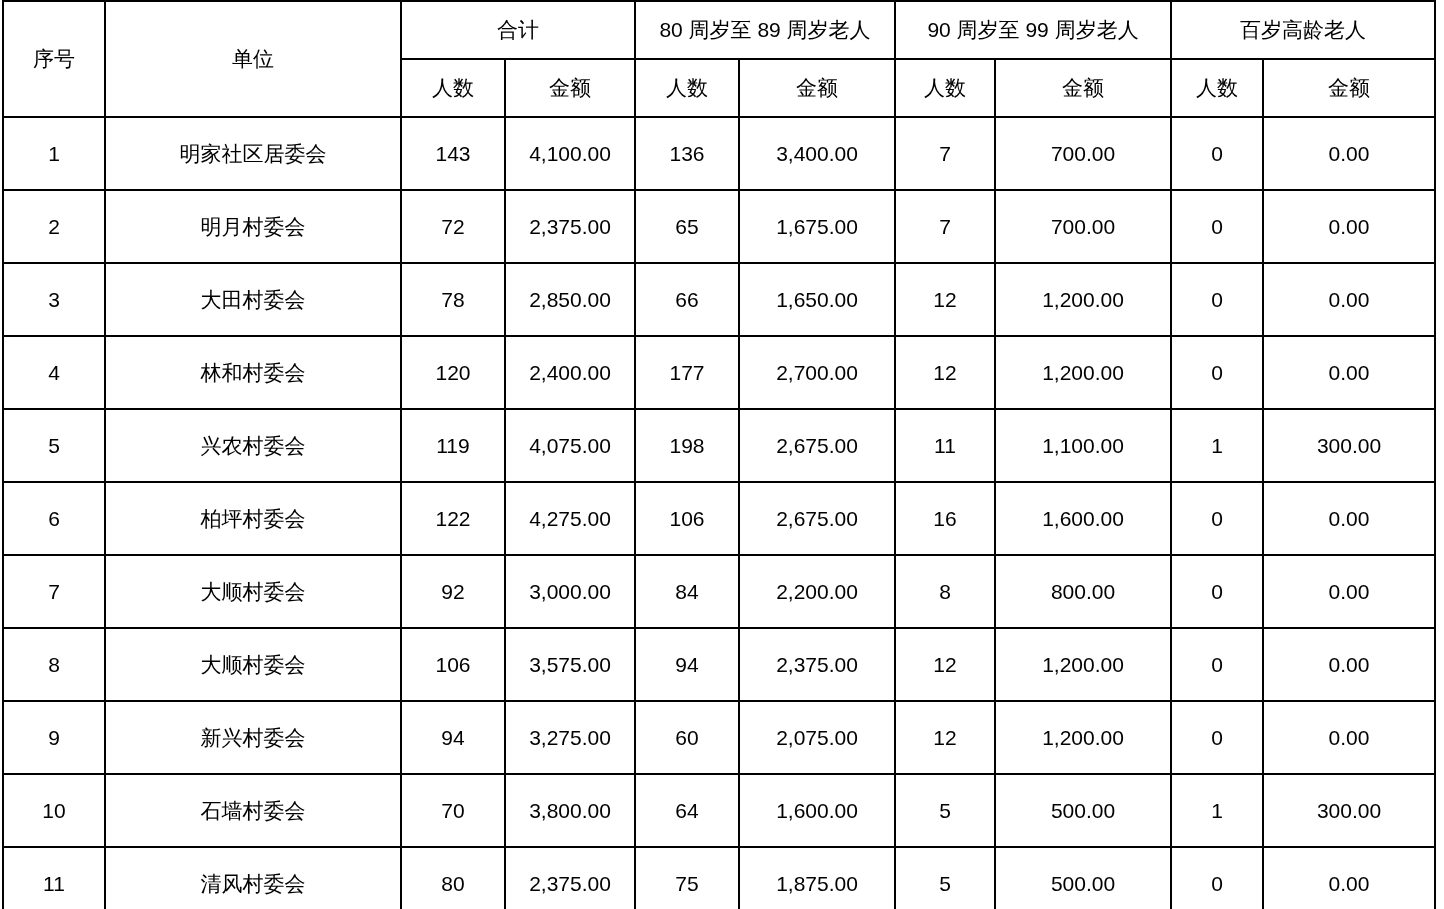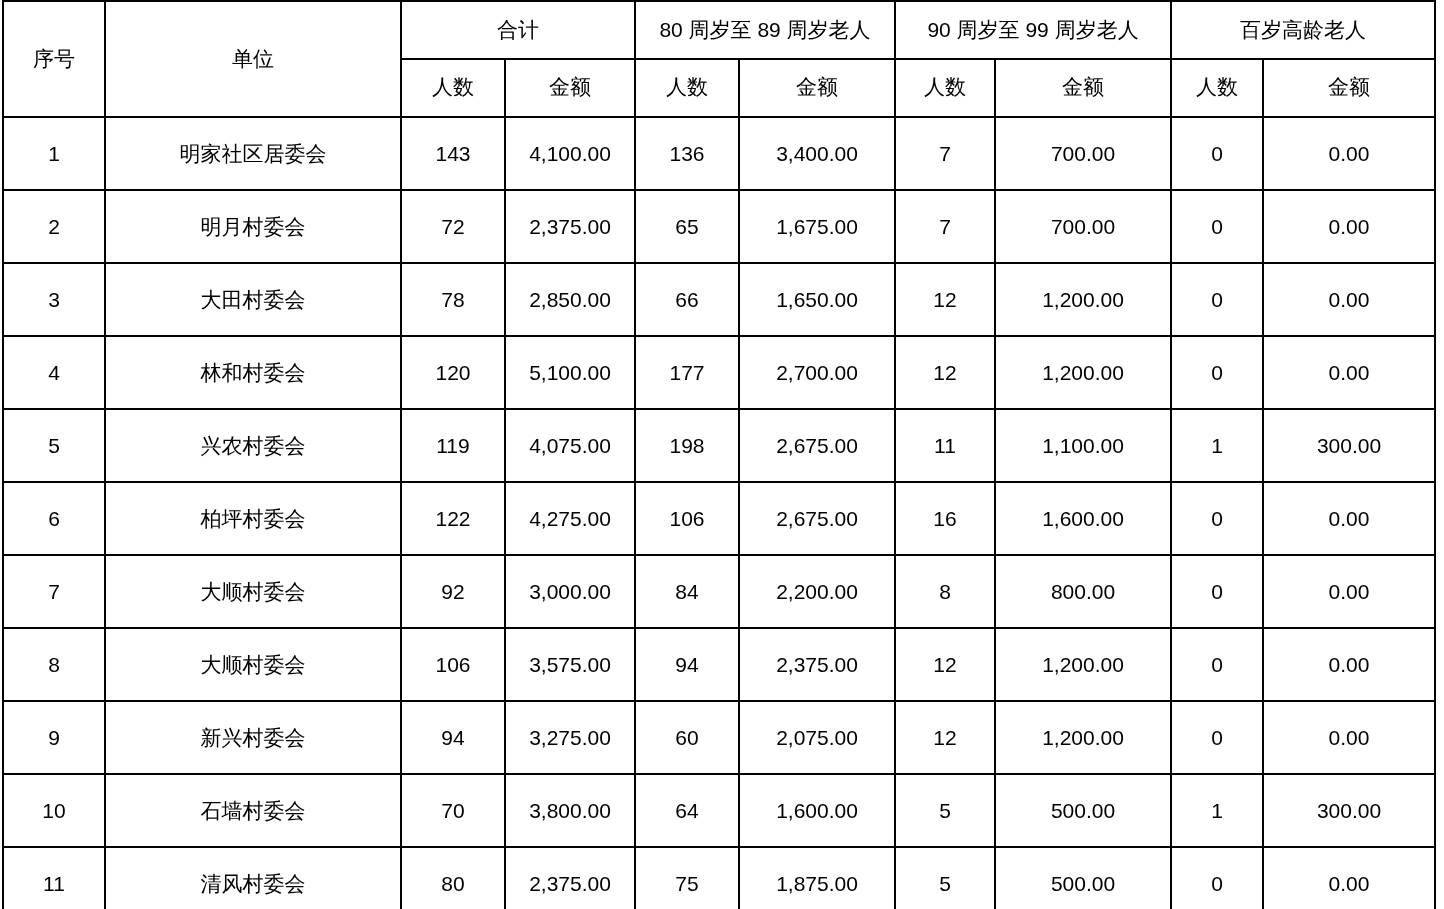--- a/index.html
+++ b/index.html
@@ -37,21 +37,20 @@
     color: #000000;
   }
   th.hdr {
     font-weight: bold;
     font-size: 23px;
     border-radius: 6px;
   }
   th.hdr-sm {
     font-weight: bold;
     font-size: 22px;
-    font-family: Liberation Serif, serif;
   }
   .r-head-top td, .r-head-top th { height: 56px; }
   .r-head-sub td, .r-head-sub th { height: 56px; }
   .data-row td { height: 71px; }
   td.unit-cell {
     font-size: 22px;
     margin-top: 48px;
   }
   td.num-cell {
     font-size: 21px;
@@ -139,21 +138,21 @@
           <td class="num-cell">1,650.00</td>
           <td class="num-cell">12</td>
           <td class="num-cell">1,200.00</td>
           <td class="num-cell">0</td>
           <td class="num-cell">0.00</td>
         </tr>
         <tr class="data-row">
           <td class="num-cell">4</td>
           <td class="unit-cell">林和村委会</td>
           <td class="num-cell">120</td>
-          <td class="num-cell">5,100.00</td>
+          <td class="num-cell">2,400.00</td>
           <td class="num-cell">177</td>
           <td class="num-cell">2,700.00</td>
           <td class="num-cell">12</td>
           <td class="num-cell">1,200.00</td>
           <td class="num-cell">0</td>
           <td class="num-cell">0.00</td>
         </tr>
         <tr class="data-row">
           <td class="num-cell">5</td>
           <td class="unit-cell">兴农村委会</td>

